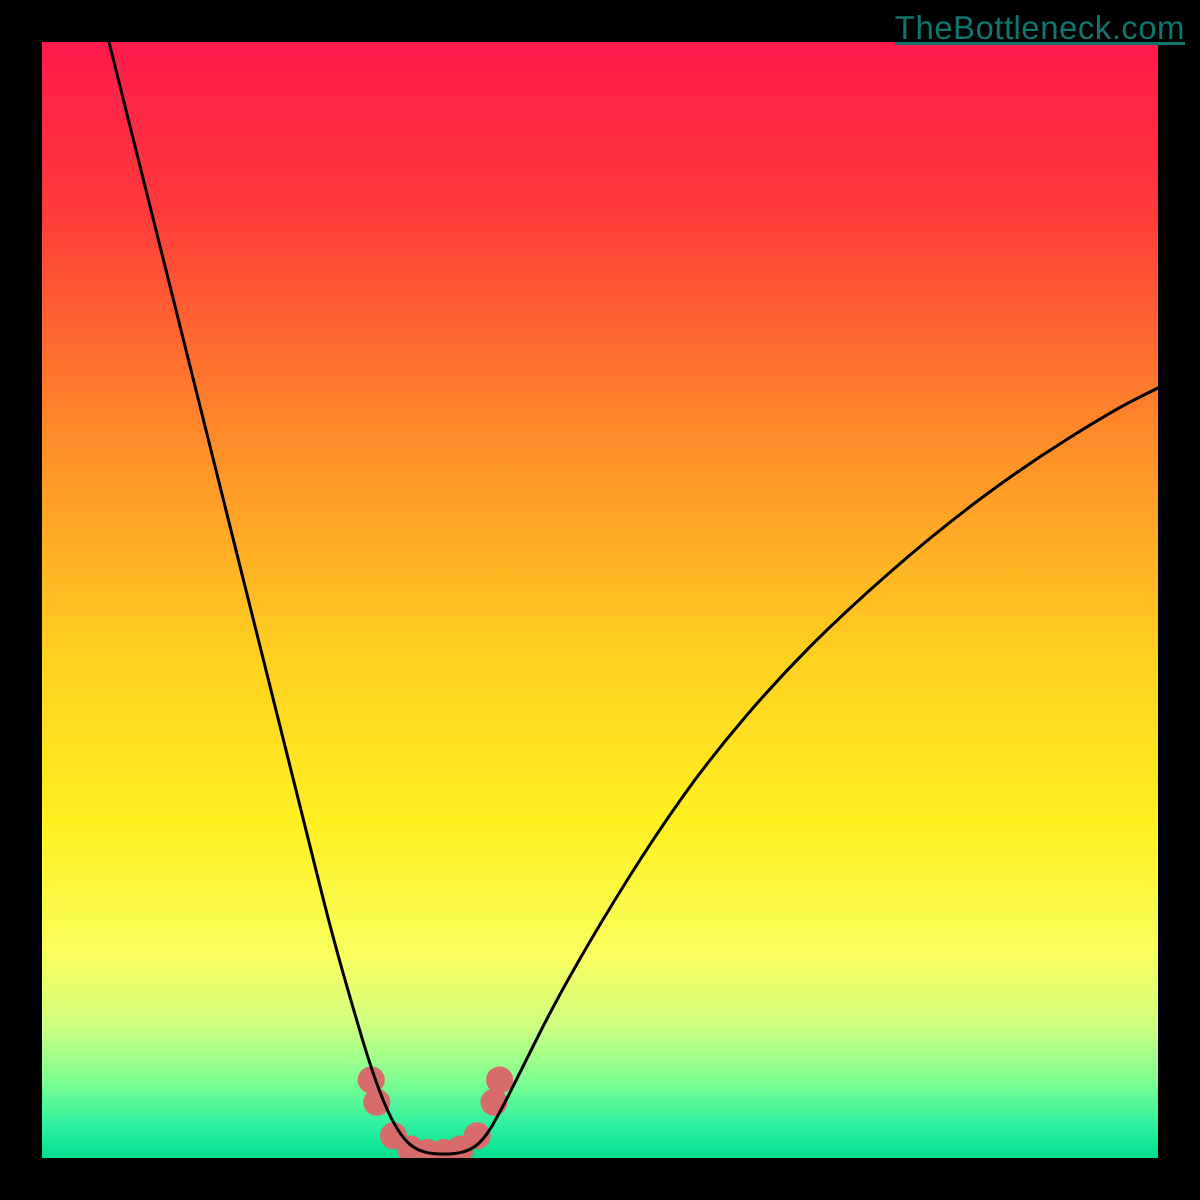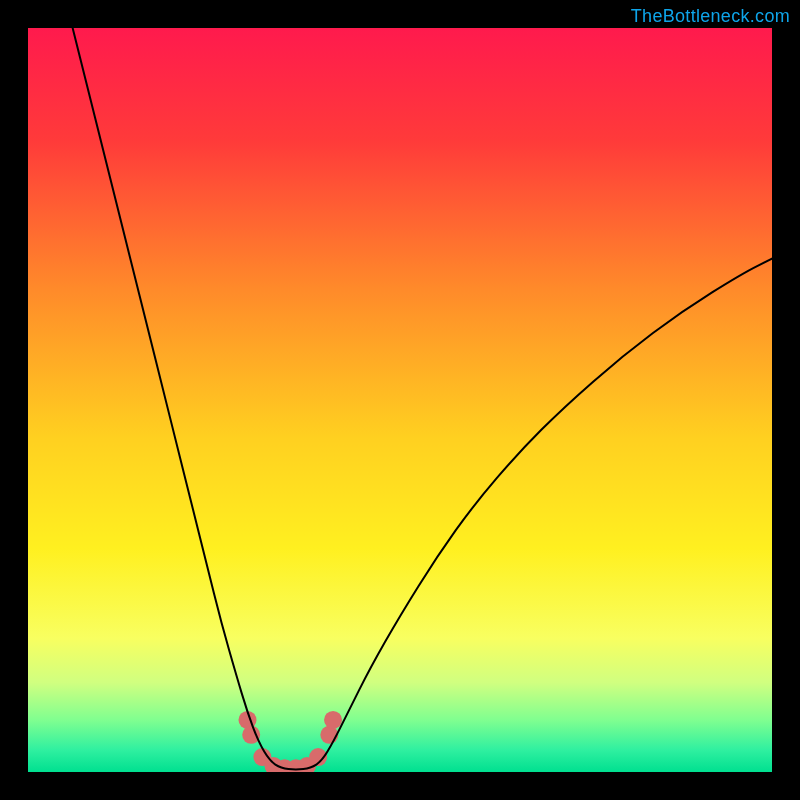--- a/index.html
+++ b/index.html
@@ -16,25 +16,26 @@
     top: 0;
     left: 0;
     width: 800px;
     height: 800px;
     background: #000;
   }
   .watermark {
     position: absolute;
     top: 6px;
     right: 10px;
-    color: #0ea5e9;
-    font-size: 18px;
+    color: #0f766e;
+    font-size: 22px;
     font-weight: 500;
     letter-spacing: 0.3px;
     z-index: 10;
+    text-decoration: underline;
   }
   .plot {
     position: absolute;
     top: 28px;
     left: 28px;
     width: 744px;
     height: 744px;
     overflow: hidden;
   }
   svg {

